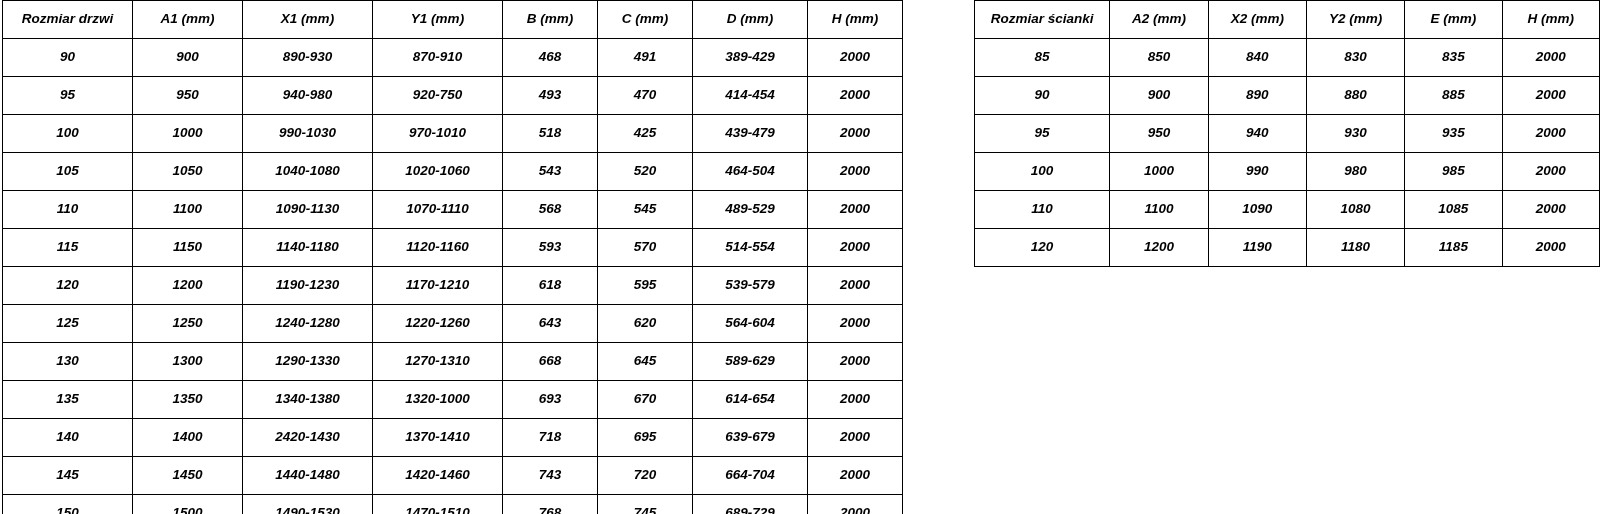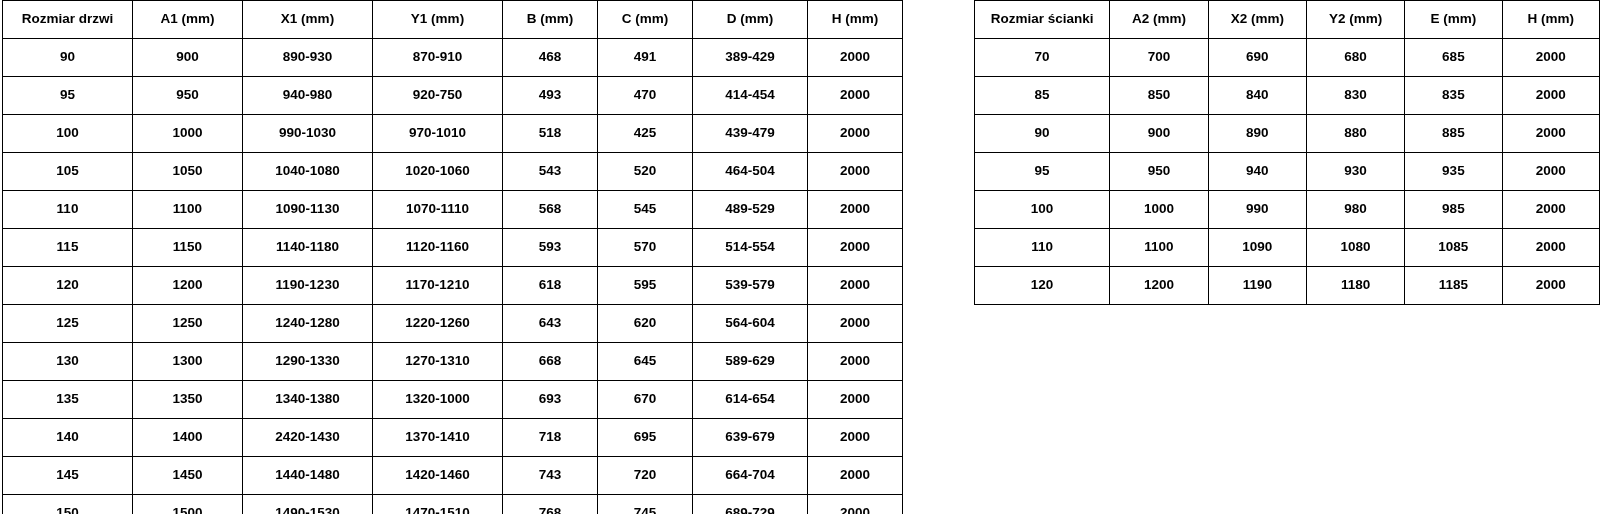--- a/index.html
+++ b/index.html
@@ -11,20 +11,21 @@
     width: 1600px;
     height: 514px;
     font-family: "Liberation Sans", sans-serif;
     color: #000000;
     overflow: hidden;
   }
   .page {
     position: relative;
     width: 1600px;
     height: 391px;
+    font-style: italic;
   }
   .table-wrap {
     position: absolute;
     top: 0;
   }
   #doors-wrap { left: 2px; }
   #walls-wrap { left: 930px; padding-left: 44px; }
 
   table.spec {
     border-collapse: collapse;
@@ -245,28 +246,20 @@
             <th>Rozmiar ścianki</th>
             <th>A2 (mm)</th>
             <th>X2 (mm)</th>
             <th>Y2 (mm)</th>
             <th>E (mm)</th>
             <th>H (mm)</th>
           </tr>
       </thead>
       <tbody>
           <tr>
-            <td>70</td>
-            <td>700</td>
-            <td>690</td>
-            <td>680</td>
-            <td>685</td>
-            <td>2000</td>
-          </tr>
-          <tr>
             <td>85</td>
             <td>850</td>
             <td>840</td>
             <td>830</td>
             <td>835</td>
             <td>2000</td>
           </tr>
           <tr>
             <td>90</td>
             <td>900</td>

